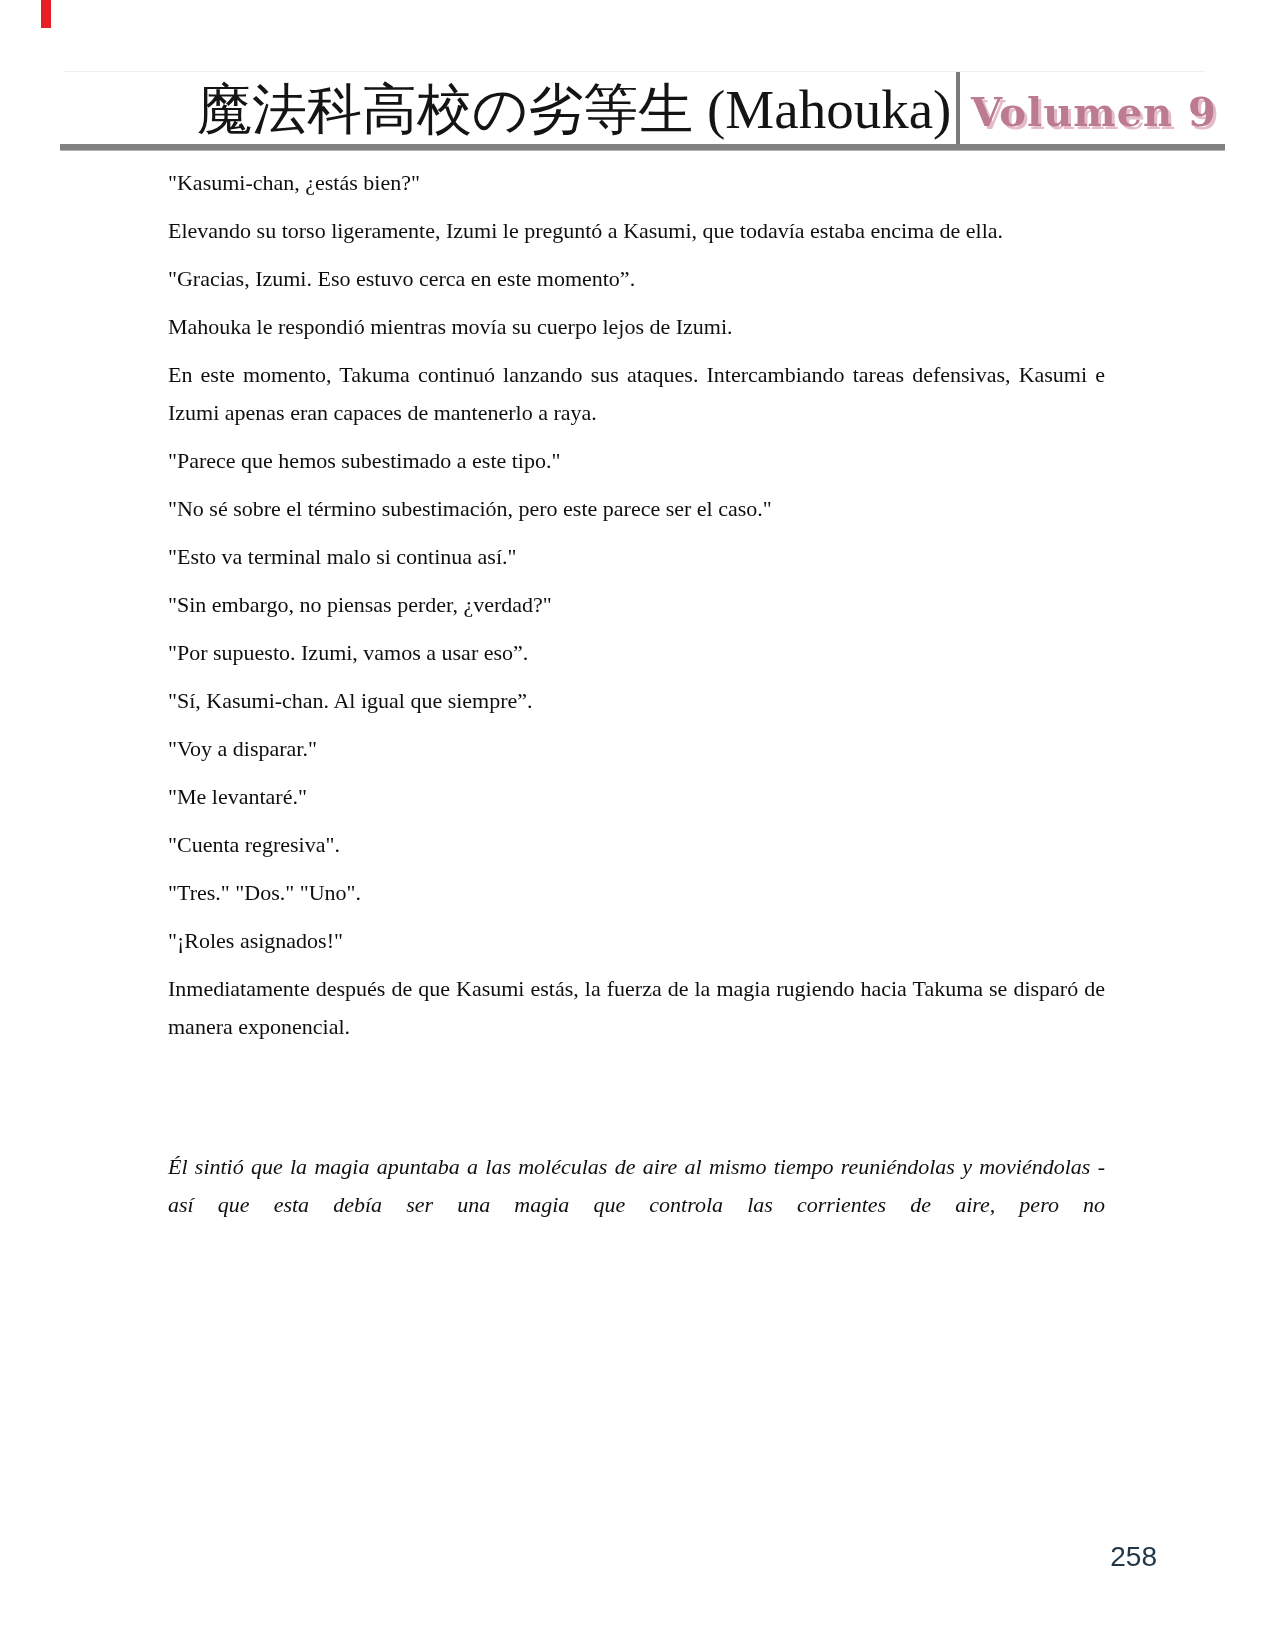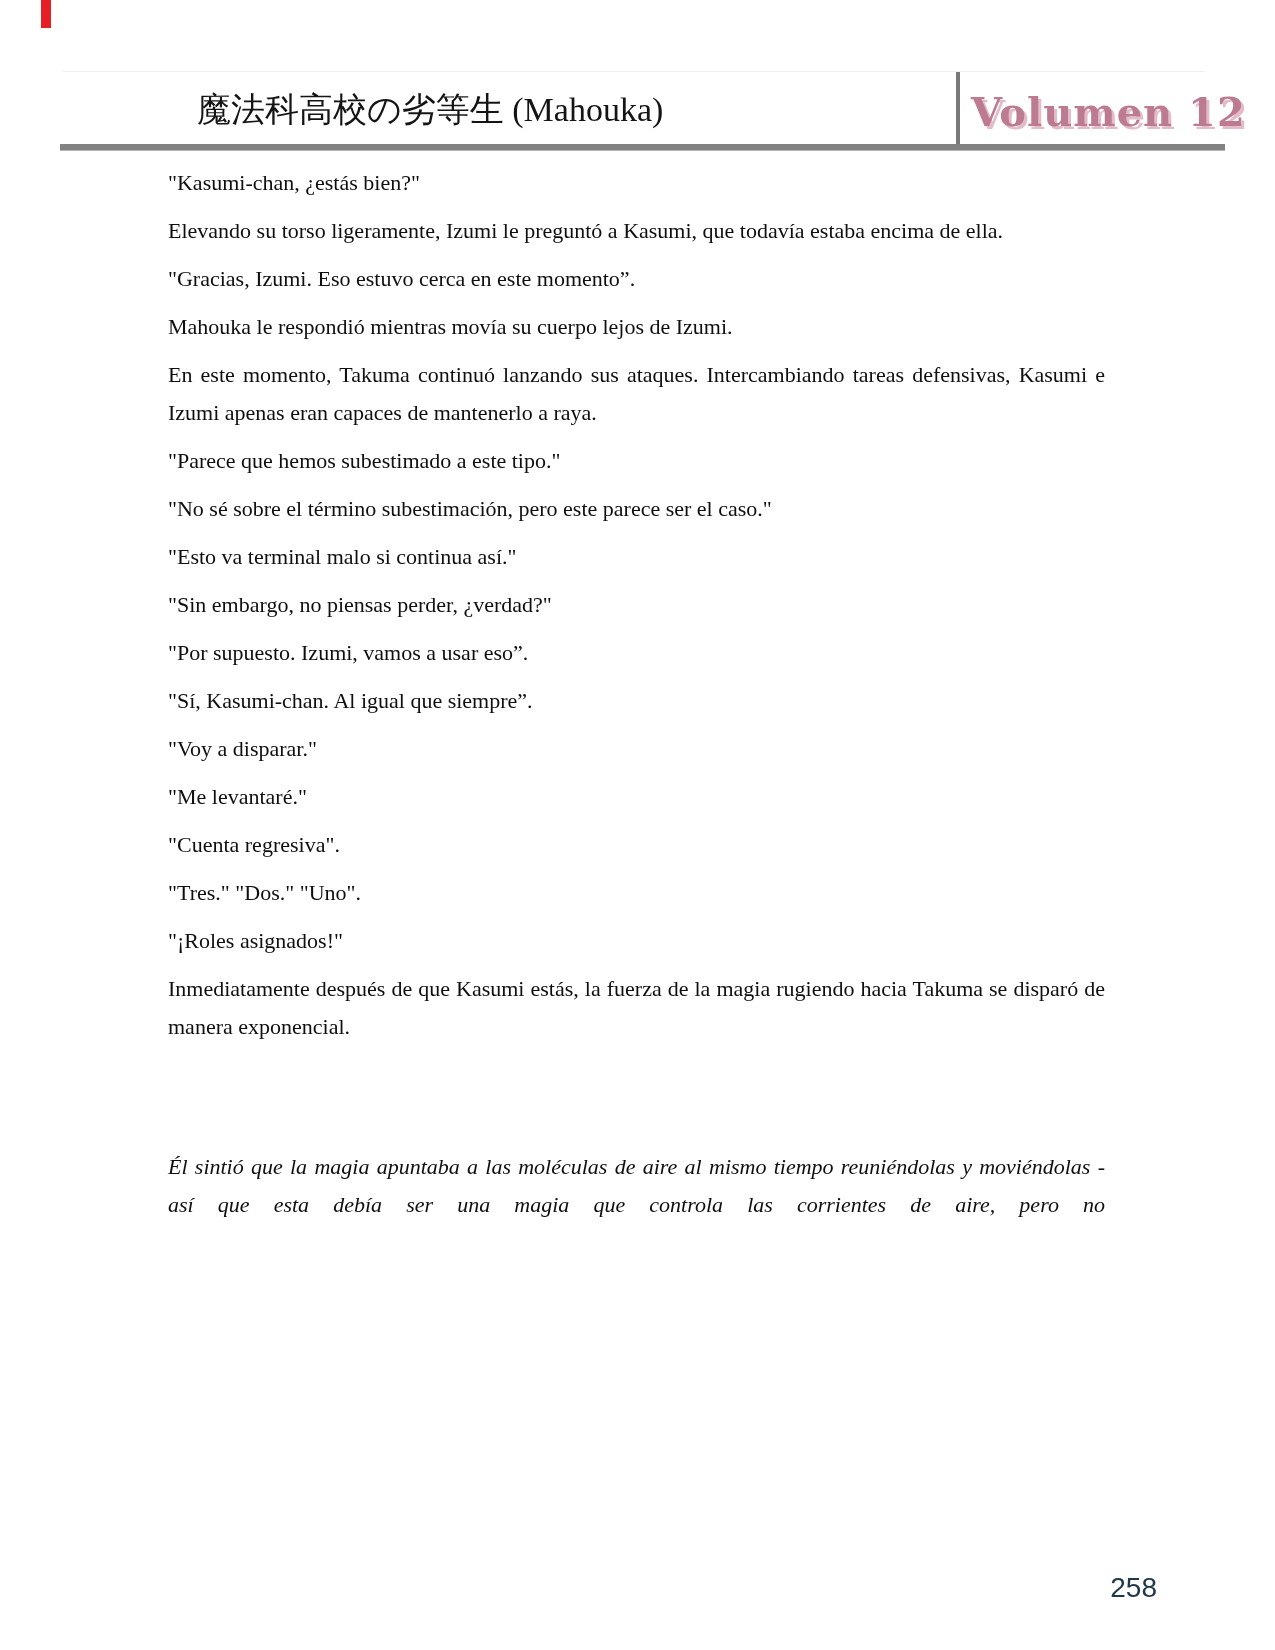--- a/index.html
+++ b/index.html
@@ -20,21 +20,21 @@
     position: absolute;
     left: 41px;
     top: 0;
     width: 10px;
     height: 28px;
   }
   .page-title {
     position: absolute;
     left: 197px;
     top: 84px;
-    font-size: 34px;
+    font-size: 55px;
     line-height: 52px;
     white-space: nowrap;
     color: #141414;
     font-family: "Liberation Serif", "DejaVu Serif", serif;
   }
   .volume-badge {
     position: absolute;
     left: 971px;
     top: 88px;
     font-size: 40px;
@@ -92,32 +92,31 @@
   .section-break {
     height: 92px;
   }
   
   .page-number {
     position: absolute;
     right: 118px;
     top: 1541px;
     font-size: 28px;
     font-family: "Liberation Sans", "DejaVu Sans", sans-serif;
-    margin-top: 31px;
   }
 </style>
 </head>
 <body>
 
 <div class="bookmark-ribbon" style="background: rgb(230, 30, 37);"></div>
 
 <div class="header-topline"></div>
 <div class="page-title">魔法科高校の劣等生 (Mahouka)</div>
 <div class="header-divider" style="background: rgb(122, 122, 122);"></div>
-<div class="volume-badge" style="color: rgb(188, 123, 144); text-shadow: rgb(228, 188, 200) 3px 3px 0px;">Volumen 12</div>
+<div class="volume-badge" style="color: rgb(188, 123, 144); text-shadow: rgb(228, 188, 200) 3px 3px 0px;">Volumen 9</div>
 <div class="header-rule" style="background: rgb(130, 130, 130);"></div>
 
 <div class="body-text">
   <p>"Kasumi-chan, ¿estás bien?"</p>
   <p class="justify">Elevando su torso ligeramente, Izumi le preguntó a Kasumi, que todavía estaba encima de ella.</p>
   <p>"Gracias, Izumi. Eso estuvo cerca en este momento”.</p>
   <p>Mahouka le respondió mientras movía su cuerpo lejos de Izumi.</p>
   <p class="justify">En este momento, Takuma continuó lanzando sus ataques. Intercambiando tareas defensivas, Kasumi e Izumi apenas eran capaces de mantenerlo a raya.</p>
   <p>"Parece que hemos subestimado a este tipo."</p>
   <p>"No sé sobre el término subestimación, pero este parece ser el caso."</p>

